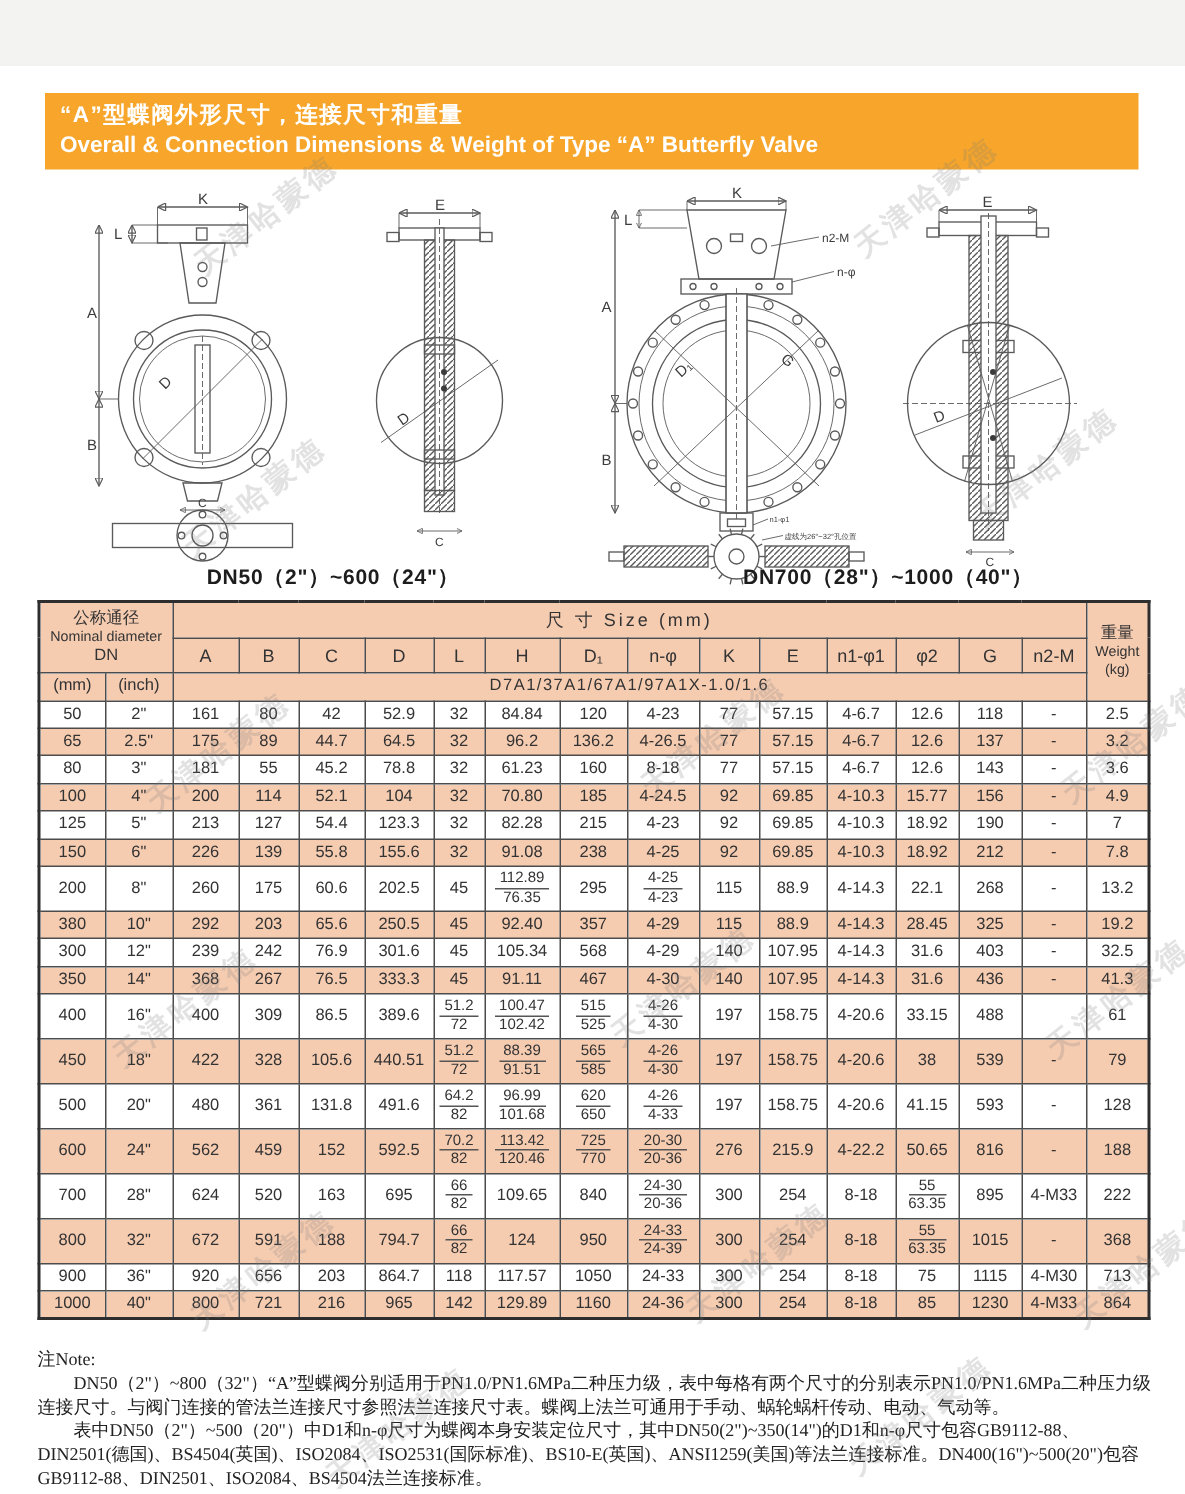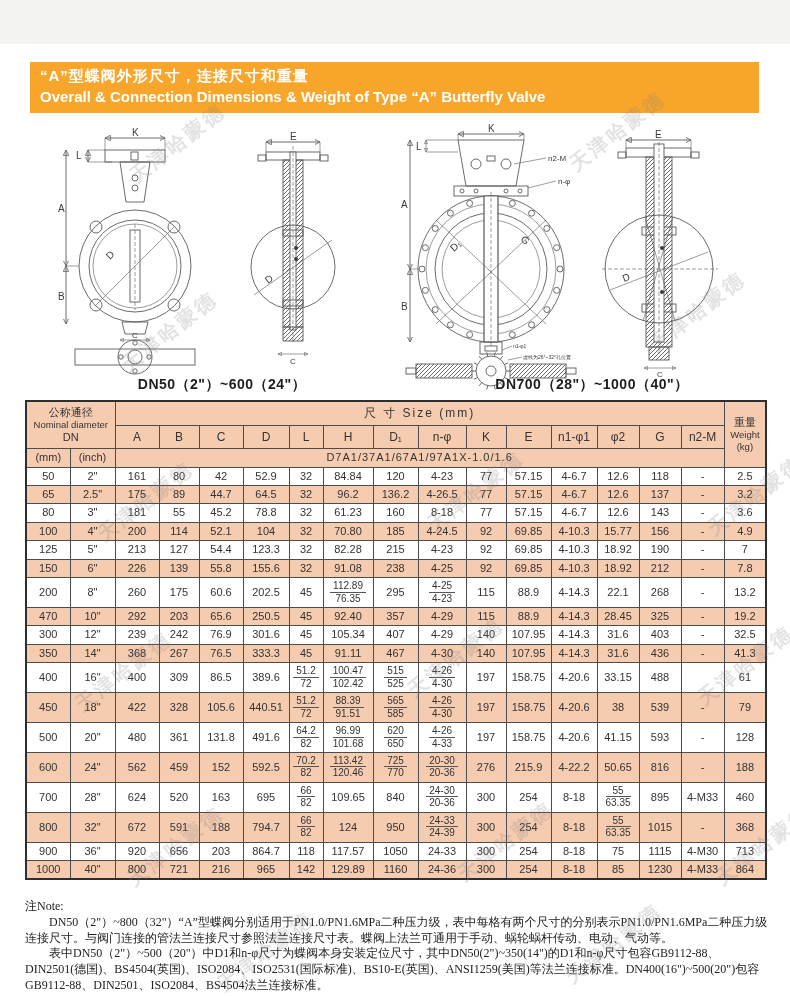--- a/index.html
+++ b/index.html
@@ -469,21 +469,21 @@
         <td><span class="frac"><span class="top">4-25</span><span class="bot">4-23</span></span></td>
         <td>115</td>
         <td>88.9</td>
         <td>4-14.3</td>
         <td>22.1</td>
         <td>268</td>
         <td>-</td>
         <td>13.2</td>
       </tr>
       <tr class="alt">
-        <td>470</td>
+        <td>380</td>
         <td>10"</td>
         <td>292</td>
         <td>203</td>
         <td>65.6</td>
         <td>250.5</td>
         <td>45</td>
         <td>92.40</td>
         <td>357</td>
         <td>4-29</td>
         <td>115</td>
@@ -496,21 +496,21 @@
       </tr>
       <tr>
         <td>300</td>
         <td>12"</td>
         <td>239</td>
         <td>242</td>
         <td>76.9</td>
         <td>301.6</td>
         <td>45</td>
         <td>105.34</td>
-        <td>407</td>
+        <td>568</td>
         <td>4-29</td>
         <td>140</td>
         <td>107.95</td>
         <td>4-14.3</td>
         <td>31.6</td>
         <td>403</td>
         <td>-</td>
         <td>32.5</td>
       </tr>
       <tr class="alt">
@@ -618,21 +618,21 @@
         <td><span class="frac"><span class="top">66</span><span class="bot">82</span></span></td>
         <td>109.65</td>
         <td>840</td>
         <td><span class="frac"><span class="top">24-30</span><span class="bot">20-36</span></span></td>
         <td>300</td>
         <td>254</td>
         <td>8-18</td>
         <td><span class="frac"><span class="top">55</span><span class="bot">63.35</span></span></td>
         <td>895</td>
         <td>4-M33</td>
-        <td>460</td>
+        <td>222</td>
       </tr>
       <tr class="alt">
         <td>800</td>
         <td>32"</td>
         <td>672</td>
         <td>591</td>
         <td>188</td>
         <td>794.7</td>
         <td><span class="frac"><span class="top">66</span><span class="bot">82</span></span></td>
         <td>124</td>

